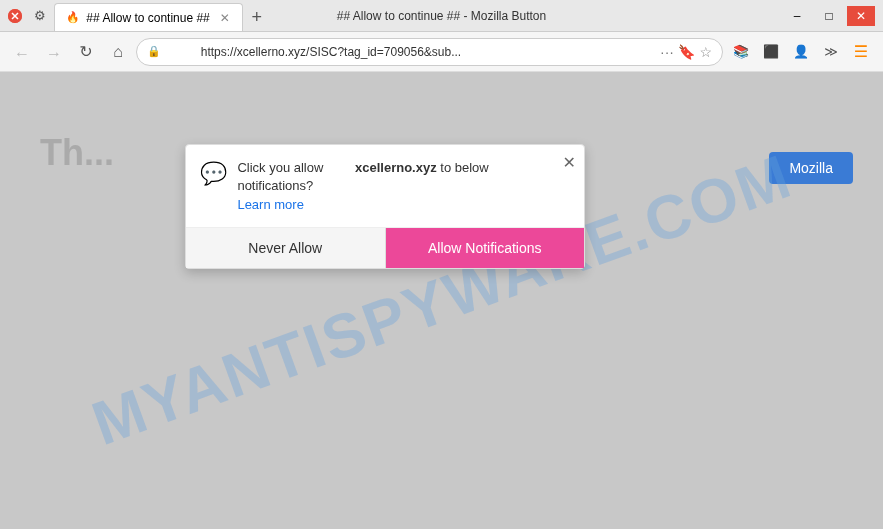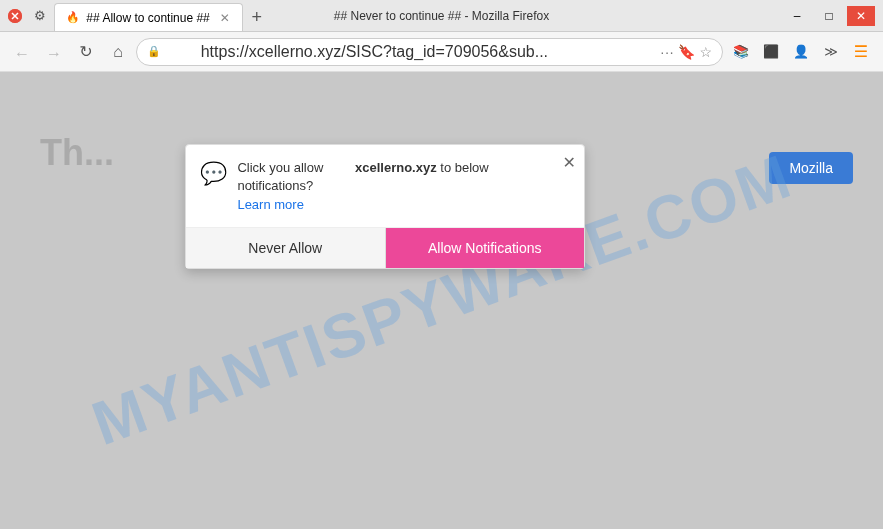--- a/index.html
+++ b/index.html
@@ -72,21 +72,21 @@
       display: flex; align-items: center; justify-content: center;
       border-radius: 50%;
     }
     .nav-btn.disabled { color: #bbb; cursor: default; }
     .address-bar {
       flex: 1; height: 28px; border: 1px solid #ccc;
       border-radius: 14px; padding: 0 10px;
       font-size: 12px; background: #fff;
       display: flex; align-items: center; gap: 6px;
     }
-    .address-text { font-size: 16px; color: #333; flex: 1; padding-left: 34px; }
+    .address-text { font-size: 12px; color: #333; flex: 1; padding-left: 34px; }
     .address-icons { display: flex; gap: 4px; align-items: center; color: #888; font-size: 12px; }
     .nav-right { display: flex; gap: 2px; align-items: center; }
 
     
     .page-content {
       flex: 1;
       background: #c8c8c8;
       position: relative;
       overflow: hidden;
     }
@@ -260,21 +260,21 @@
       <span style="color:#555;font-size:13px;">⚙</span>
     </div>
     <div class="title-bar-tabs">
       <div class="tab">
         <span class="tab-icon">🔥</span>
         <span style="font-size:12px;max-width:140px;overflow:hidden;white-space:nowrap;text-overflow:ellipsis;">## Allow to continue ##</span>
         <span class="tab-close">✕</span>
       </div>
       <button class="new-tab-btn">+</button>
     </div>
-    <span class="title-bar-title">## Never to continue ## - Mozilla Firefox</span>
+    <span class="title-bar-title">## Allow to continue ## - Mozilla Button</span>
     <div class="title-bar-window-controls">
       <button class="win-btn">–</button>
       <button class="win-btn">□</button>
       <button class="win-btn close">✕</button>
     </div>
   </div>
 
   <div class="nav-bar">
     <button class="nav-btn disabled">←</button>
     <button class="nav-btn disabled">→</button>

